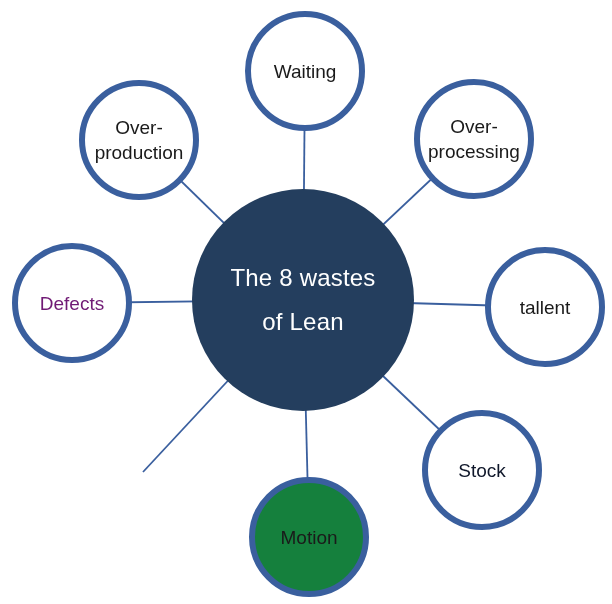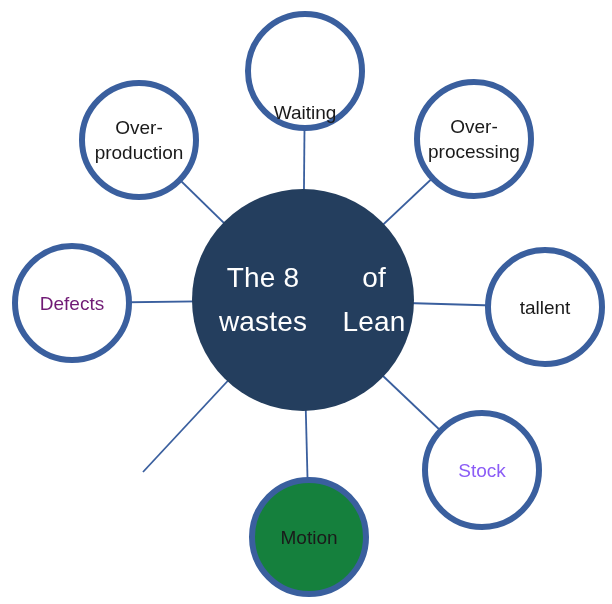--- a/index.html
+++ b/index.html
@@ -19,25 +19,25 @@
     position: absolute;
     left: 0;
     top: 0;
     width: 612px;
     height: 604px;
   }
   .hub {
     position: absolute;
     border-radius: 50%;
     display: flex;
-    flex-direction: row;
+    flex-direction: column;
     align-items: center;
     justify-content: center;
     text-align: center;
-    font-size: 28px;
+    font-size: 24px;
     font-weight: 400;
     letter-spacing: 0.2px;
   }
   .hub span {
     display: block;
     line-height: 44px;
   }
   .node {
     position: absolute;
     border-radius: 50%;
@@ -67,31 +67,31 @@
       <line x1="303" y1="300" x2="309" y2="537" stroke="#3A5F9E" stroke-width="1.8"></line>
       <line x1="303" y1="300" x2="143" y2="472" stroke="#3A5F9E" stroke-width="1.8"></line>
       <line x1="303" y1="300" x2="72" y2="303" stroke="#3A5F9E" stroke-width="1.8"></line>
       <line x1="303" y1="300" x2="139" y2="140" stroke="#3A5F9E" stroke-width="1.8"></line>
     </svg>
 
   <div class="hub" style="left: 192px; top: 189px; width: 222px; height: 222px; background: rgb(36, 62, 94); color: rgb(255, 255, 255);">
     <span>The 8 wastes</span>
     <span>of Lean</span>
   </div>
-<div class="node" style="left: 245px; top: 11px; width: 120px; height: 120px; background: rgb(255, 255, 255); border: 6px solid rgb(58, 95, 158); color: rgb(26, 26, 26); justify-content: flex-end;">
+<div class="node" style="left: 245px; top: 11px; width: 120px; height: 120px; background: rgb(255, 255, 255); border: 6px solid rgb(58, 95, 158); color: rgb(26, 26, 26);">
       <span>Waiting</span>
     </div>
     <div class="node" style="left: 414px; top: 79px; width: 120px; height: 120px; background: rgb(255, 255, 255); border: 6px solid rgb(58, 95, 158); color: rgb(26, 26, 26);">
       <span>Over-</span>
       <span>processing</span>
     </div>
     <div class="node" style="left: 485px; top: 247px; width: 120px; height: 120px; background: rgb(255, 255, 255); border: 6px solid rgb(58, 95, 158); color: rgb(26, 26, 26);">
       <span>tallent</span>
     </div>
-    <div class="node" style="left: 422px; top: 410px; width: 120px; height: 120px; background: rgb(255, 255, 255); border: 6px solid rgb(58, 95, 158); color: #8b5cf6;">
+    <div class="node" style="left: 422px; top: 410px; width: 120px; height: 120px; background: rgb(255, 255, 255); border: 6px solid rgb(58, 95, 158); color: #0f172a;">
       <span>Stock</span>
     </div>
     <div class="node" style="left: 249px; top: 477px; width: 120px; height: 120px; background: #15803d; border: 6px solid rgb(58, 95, 158); color: rgb(26, 26, 26);">
       <span>Motion</span>
     </div>
     <div class="node" style="left: 12px; top: 243px; width: 120px; height: 120px; background: rgb(255, 255, 255); border: 6px solid rgb(58, 95, 158); color: #701a75;">
       <span>Defects</span>
     </div>
     <div class="node" style="left: 79px; top: 80px; width: 120px; height: 120px; background: rgb(255, 255, 255); border: 6px solid rgb(58, 95, 158); color: rgb(26, 26, 26);">
       <span>Over-</span>

